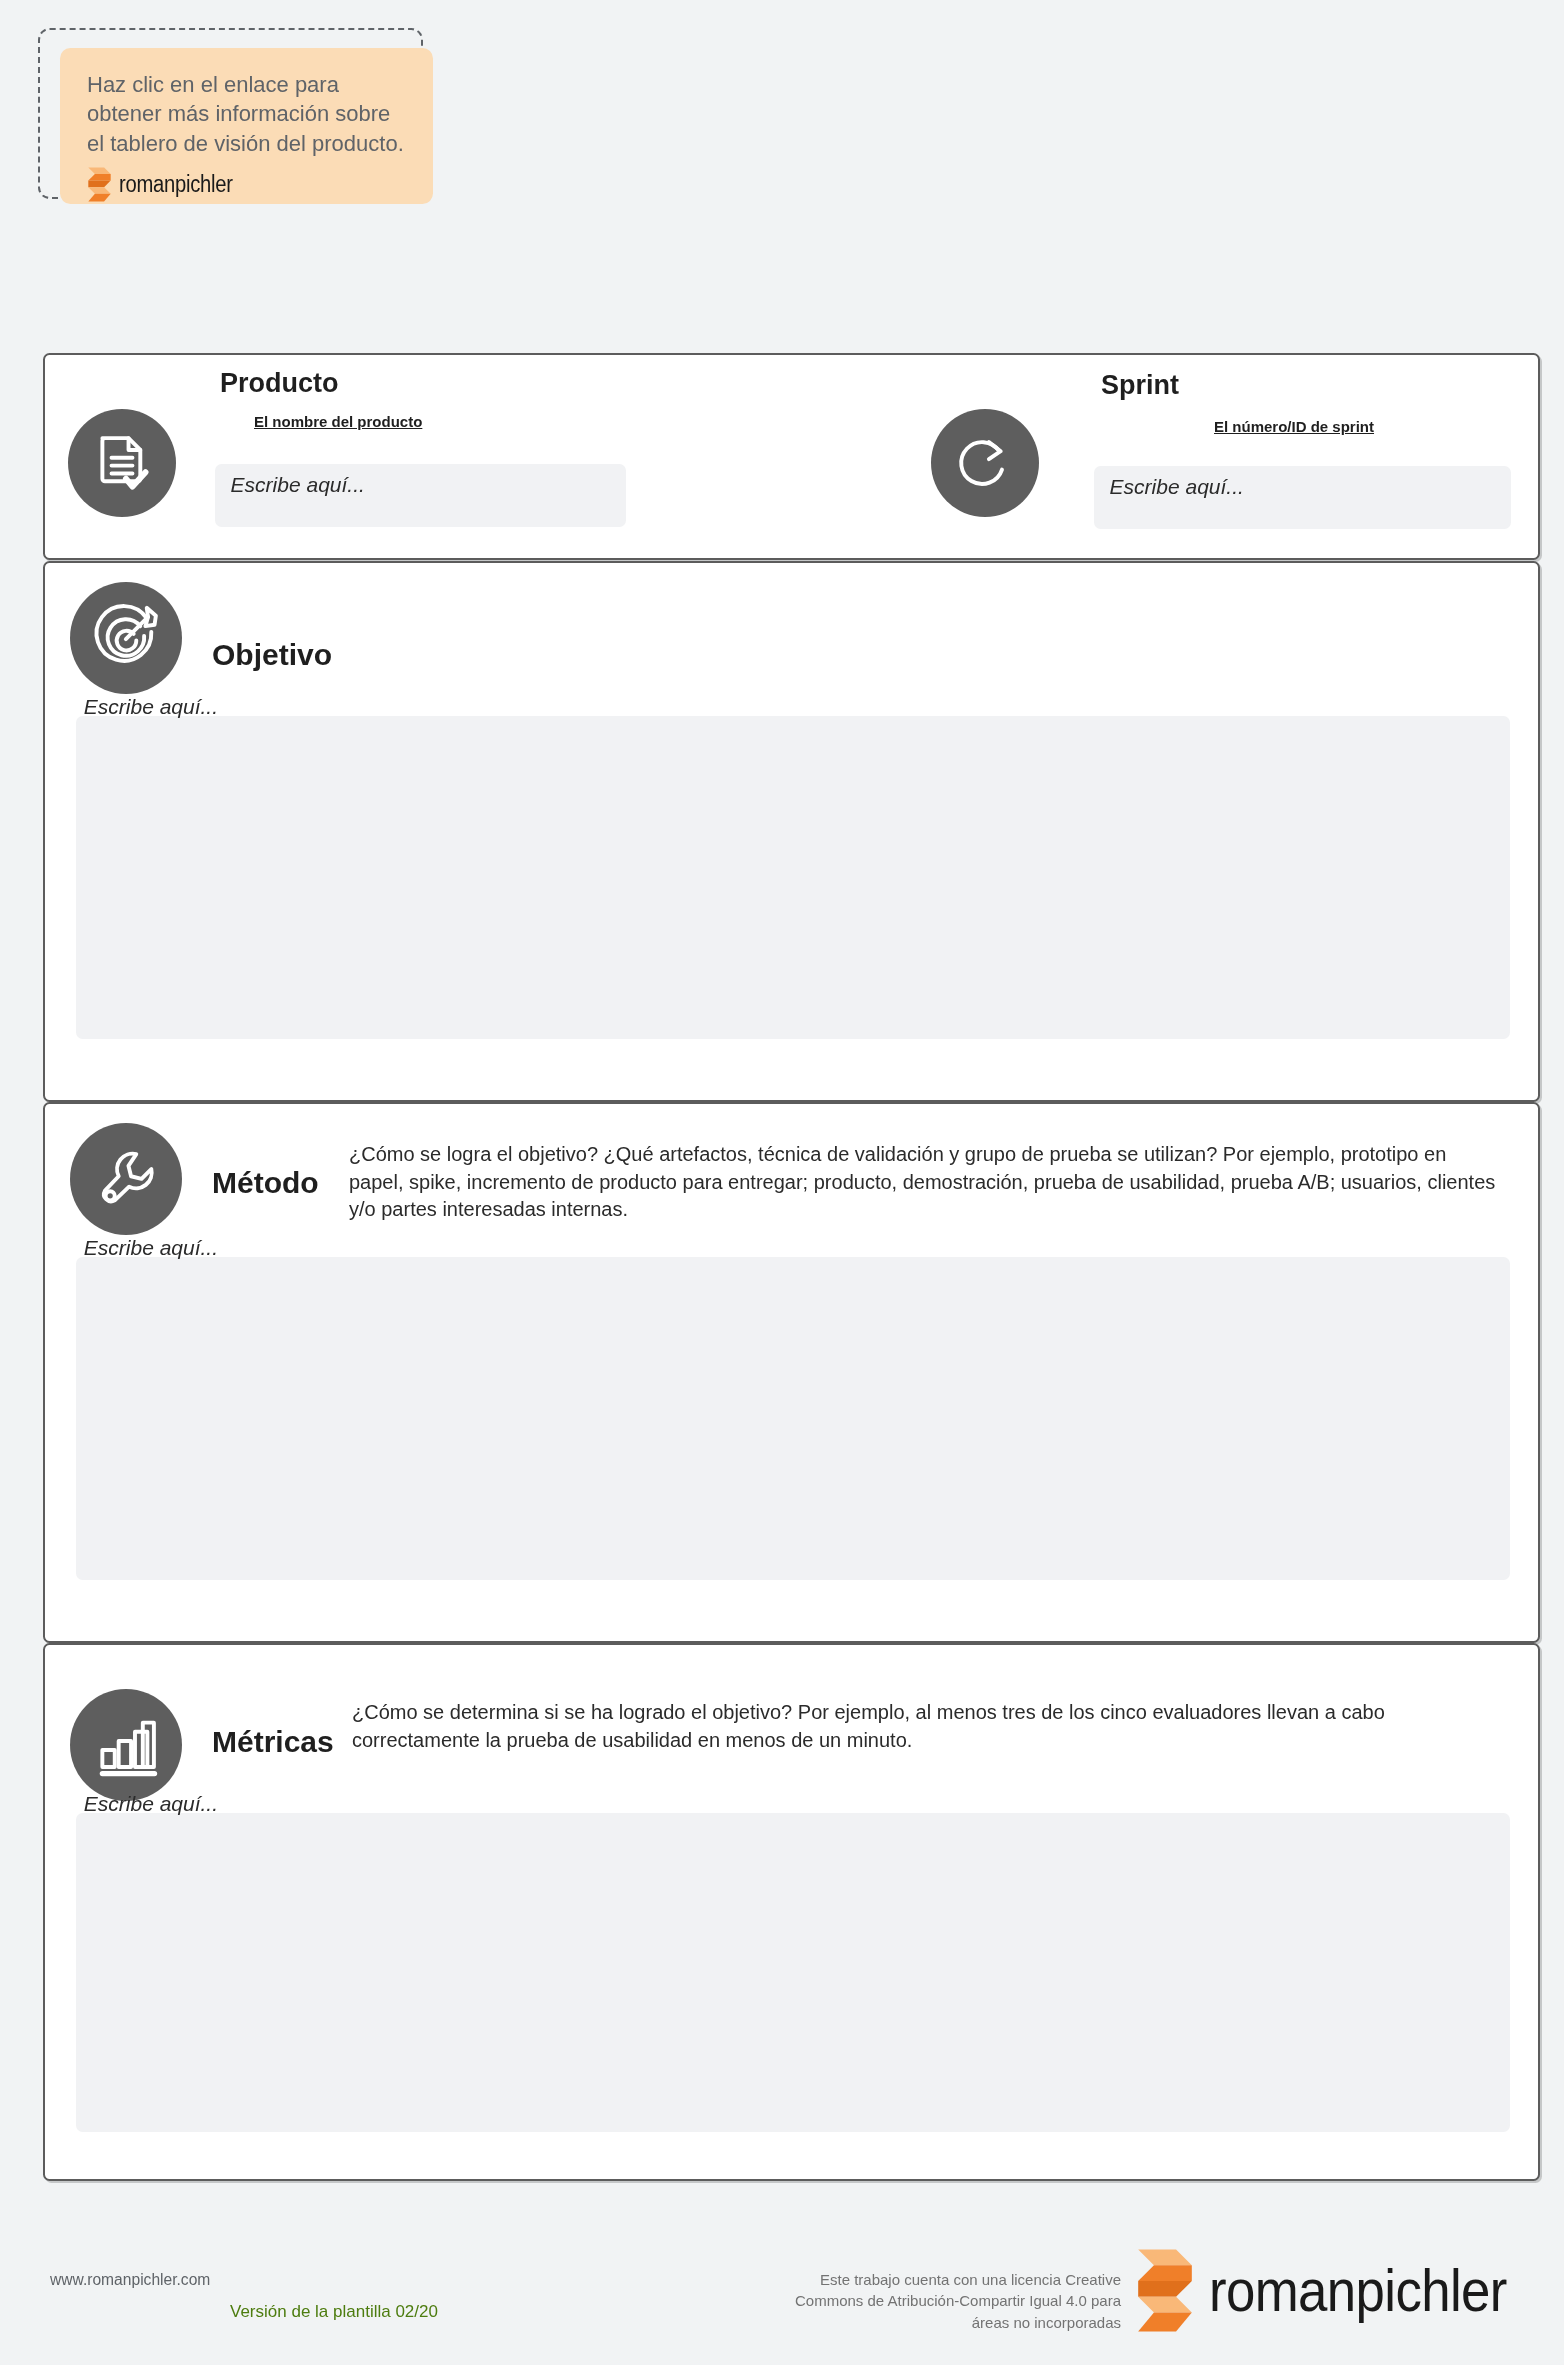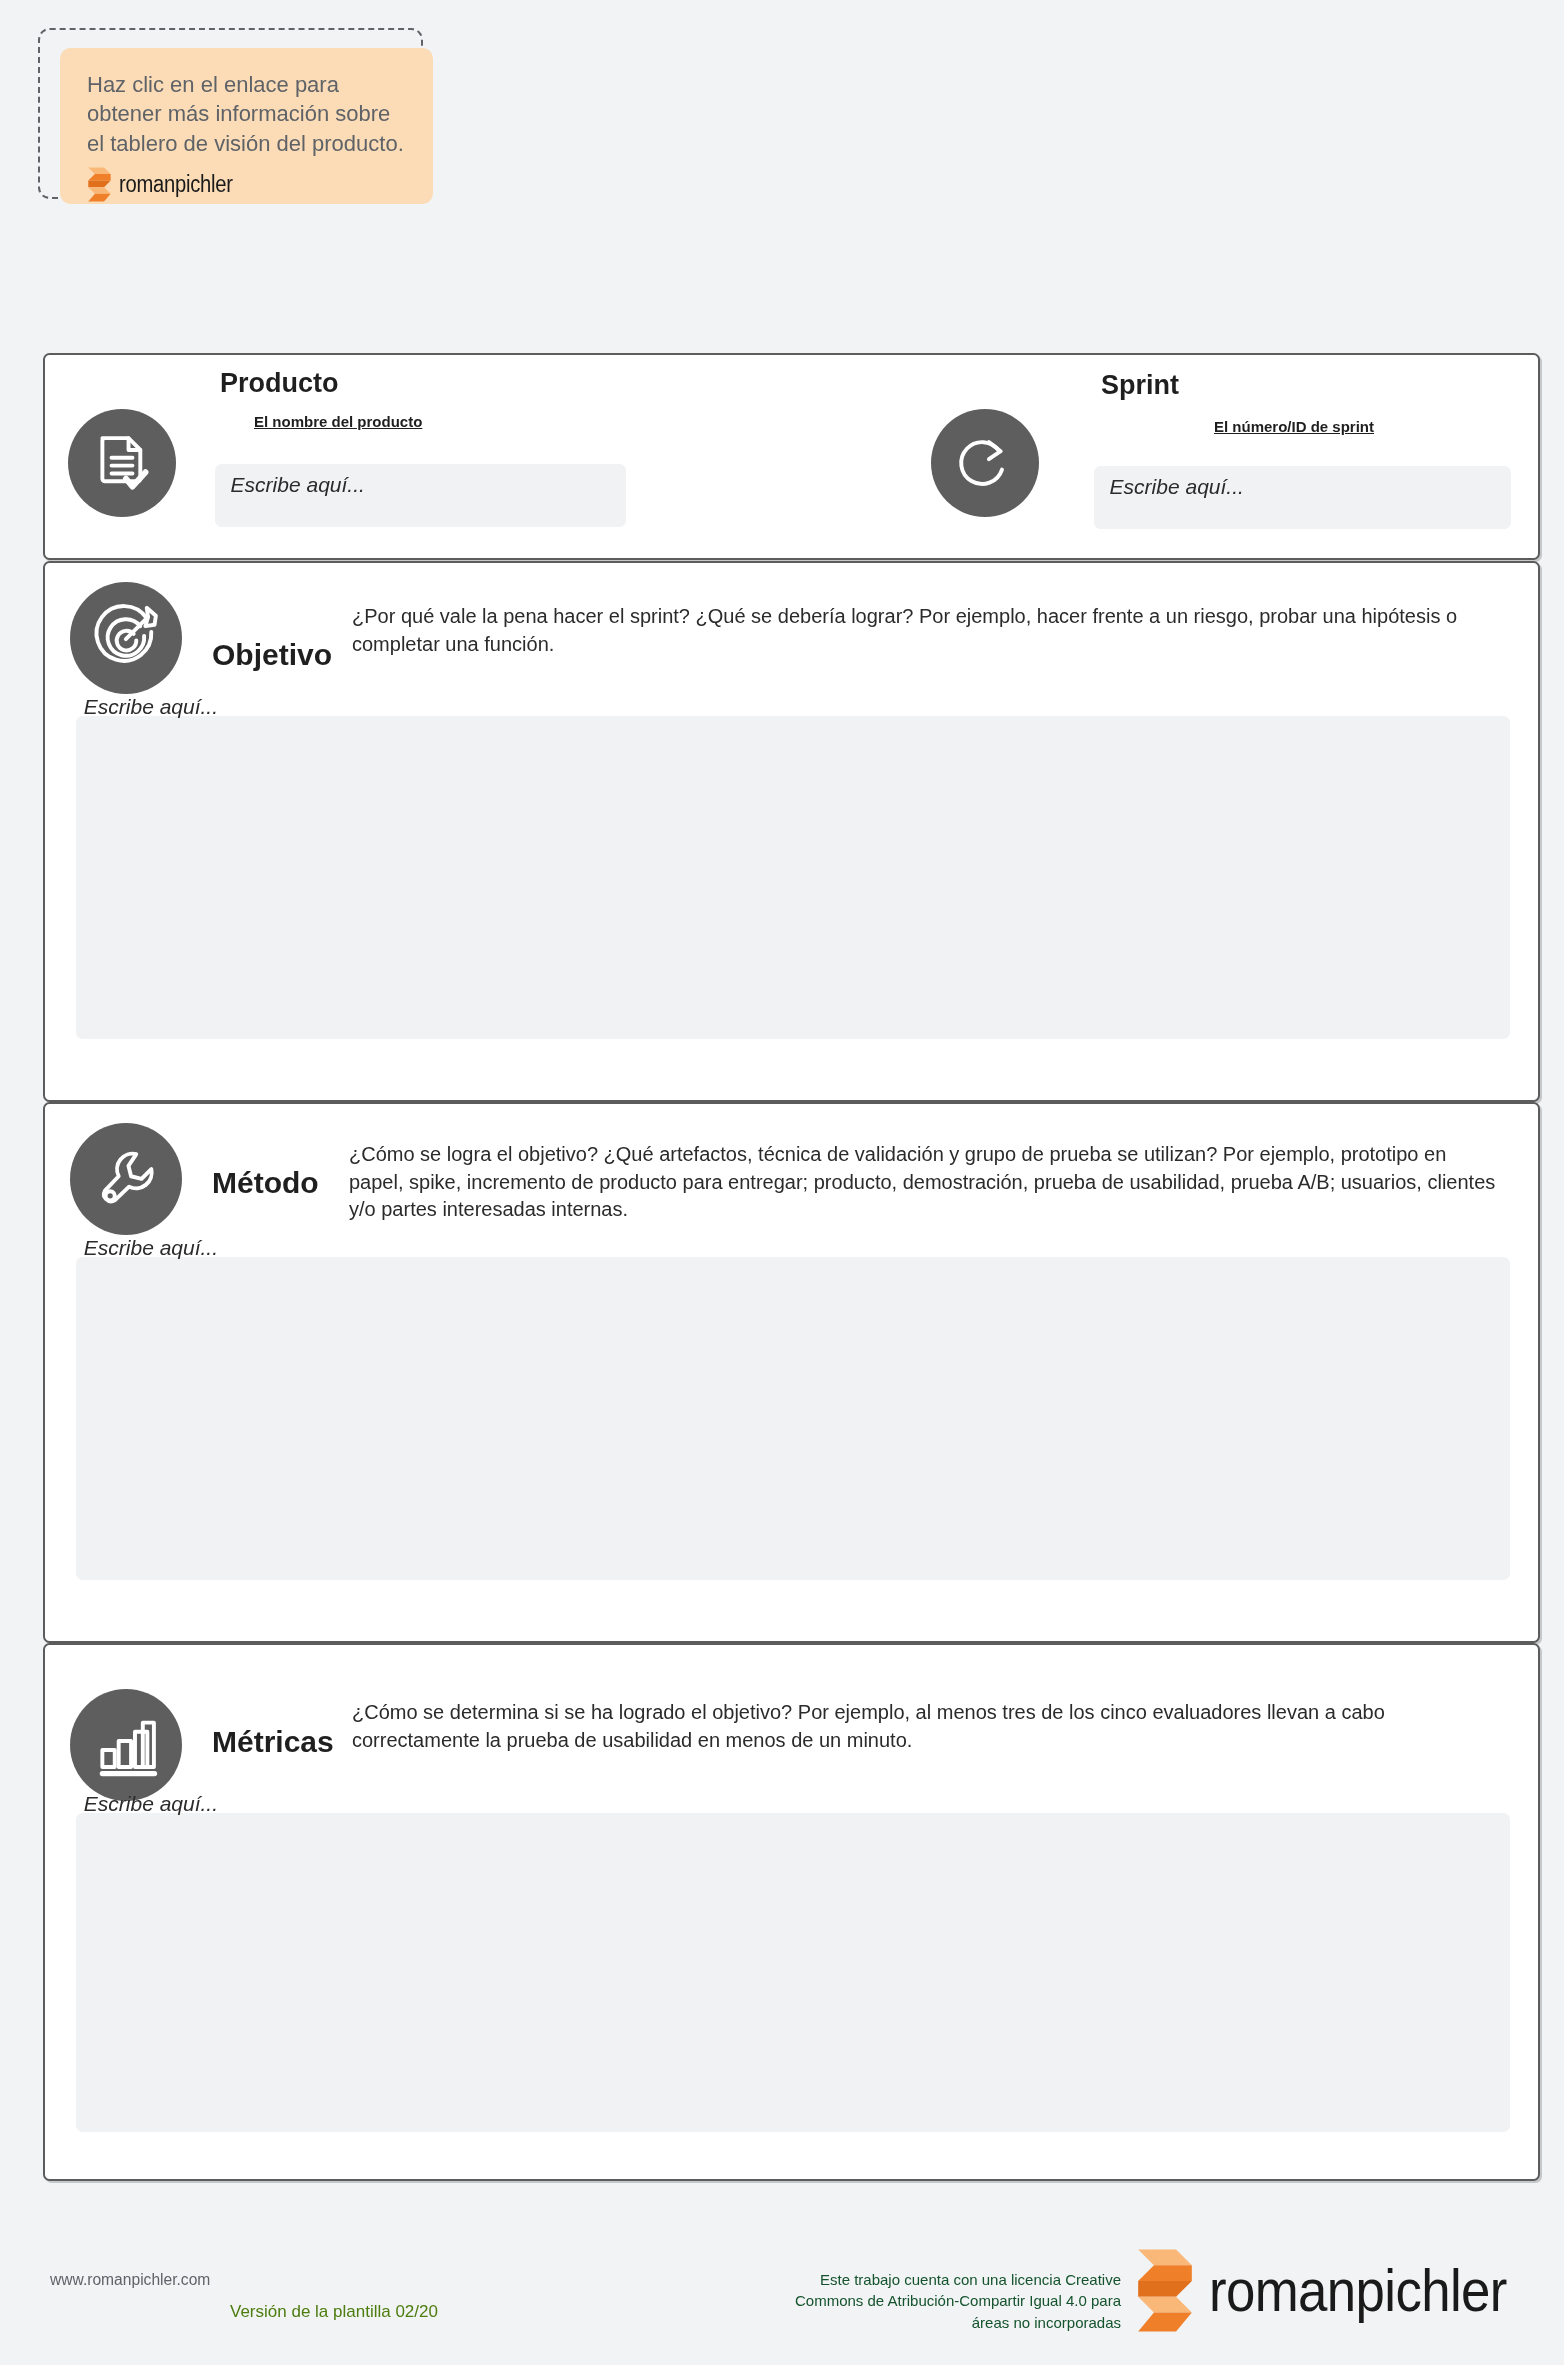--- a/index.html
+++ b/index.html
@@ -215,21 +215,21 @@
     font-family: "Liberation Sans Narrow", "Liberation Sans", sans-serif;
   }
   .footer-license {
     position: absolute;
     left: 769px;
     top: 2269px;
     width: 352px;
     text-align: right;
     font-size: 15px;
     line-height: 1.42;
-    color: #14532d;
+    color: #737373;
     font-family: "Liberation Sans Narrow", "Liberation Sans", sans-serif;
     white-space: pre-line;
   }
   .footer-logo {
     position: absolute;
     left: 1135px;
     top: 2246px;
     display: flex;
     align-items: center;
     gap: 14.3px;
@@ -308,21 +308,20 @@
       <g fill="none" stroke="#ffffff" stroke-width="6" stroke-linejoin="round" stroke-linecap="round">
         <path d="M90 28 A42 42 0 1 0 97 49"></path>
         <path d="M80 40 A28 28 0 1 0 86 55"></path>
         <path d="M70 52 A15 15 0 1 0 74 62"></path>
         <path d="M58 60 L92 26"></path>
         <polygon points="92,26 90,12 104,24 102,38 88,40" stroke-width="6"></polygon>
       </g>
     </svg>
   </div>
   <div class="sec-title t-obj">Objetivo</div>
-  <div class="sec-desc d-obj">¿Por qué vale la pena hacer el sprint? ¿Qué se debería lograr? Por ejemplo, hacer frente a un riesgo, probar una hipótesis o completar una función.</div>
   <div class="text-area ta-obj">
     <span class="ph">Escribe aquí...</span>
   </div>
 
   <div class="card card-met"></div>
 
   <div class="icon-circle sec-icon icon-met">
     <svg width="77" height="77" viewBox="0 0 118 118">
       <g fill="none" stroke="#ffffff" stroke-width="6" stroke-linejoin="round" stroke-linecap="round">
         <path d="M74 20 a24 24 0 0 0 -27 34 L26 76 a11 11 0 0 0 15 15 l22 -21 a24 24 0 0 0 34 -27 L82 58 L66 54 L62 38 z"></path>

